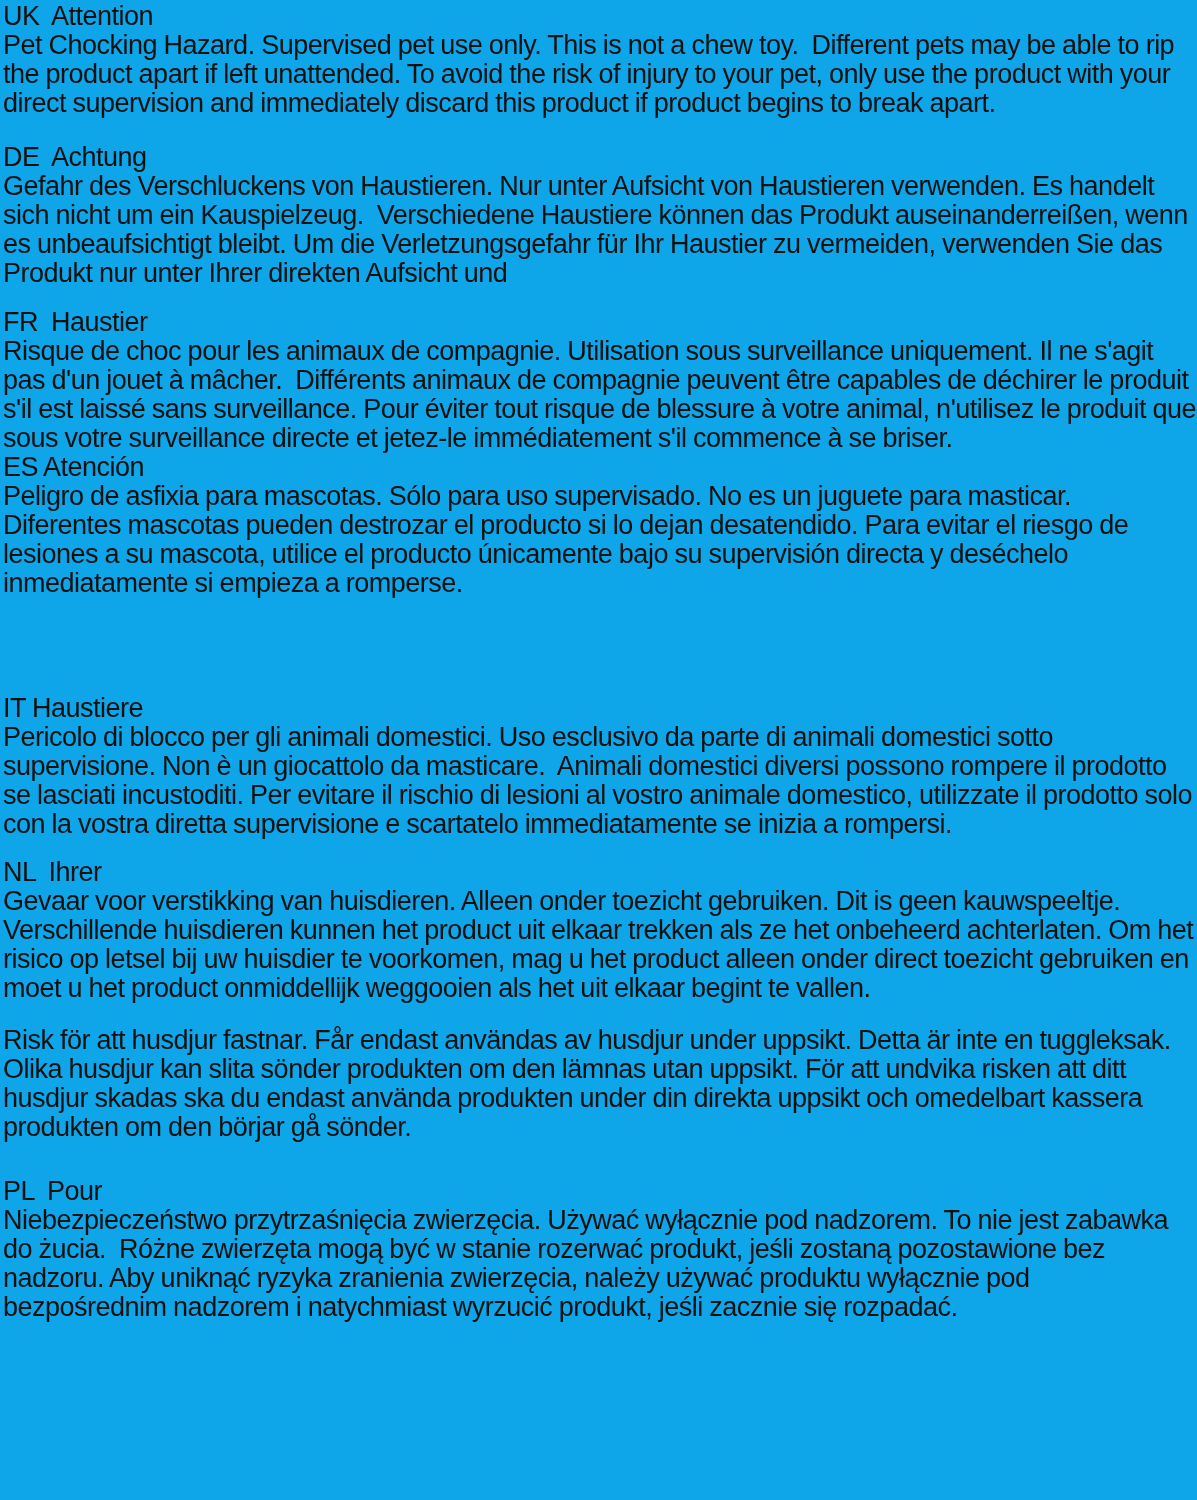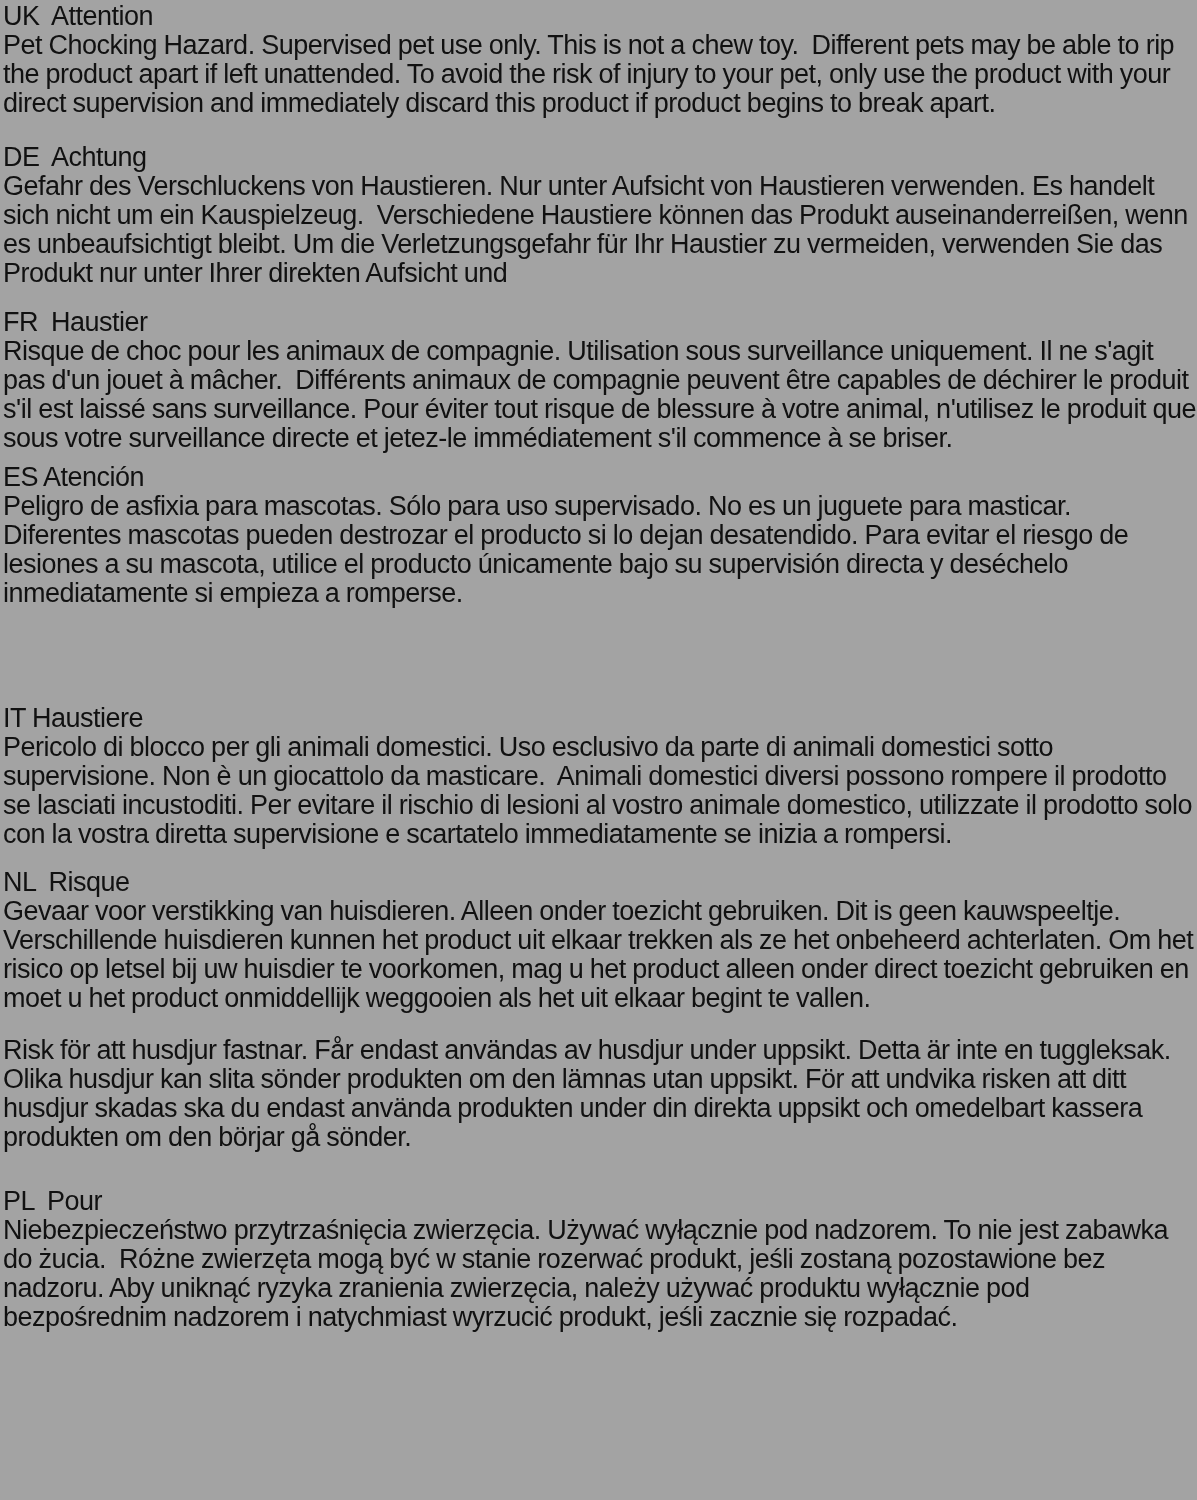--- a/index.html
+++ b/index.html
@@ -5,39 +5,39 @@
   html, body {
     margin: 0;
     padding: 0;
     background: #ffffff;
   }
   .doc {
     width: 1197px;
     min-height: 1500px;
     box-sizing: border-box;
     padding: 2px 0 0 3px;
-    background: #a3a3a3;
+    background: #0ea5e9;
     color: #111111;
     font-family: "Liberation Sans", sans-serif;
     font-size: 27px;
     line-height: 29px;
     letter-spacing: -0.5px;
     font-weight: 400;
   }
   .sec p {
     margin: 0;
     white-space: pre-wrap;       
     word-spacing: -0.5px;
   }
   .sec .heading { font-weight: 400; }
   
   .sec-uk { margin-top: 0; }
   .sec-de { margin-top: 25px; }
   .sec-fr { margin-top: 20px; }
-  .sec-es { margin-top: 10px; }
+  .sec-es { }
   .sec-it { margin-top: 96px; }
   .sec-nl { margin-top: 19px; }
   .sec-se { margin-top: 23px; }
   .sec-pl { margin-top: 35px; }
 </style>
 </head>
 <body>
 
 <div class="doc">
 
@@ -60,21 +60,21 @@
     <p class="heading">ES Atención</p>
     <p class="body">Peligro de asfixia para mascotas. Sólo para uso supervisado. No es un juguete para masticar.  Diferentes mascotas pueden destrozar el producto si lo dejan desatendido. Para evitar el riesgo de lesiones a su mascota, utilice el producto únicamente bajo su supervisión directa y deséchelo inmediatamente si empieza a romperse.</p>
   </div>
 
   <div class="sec sec-it">
     <p class="heading">IT Haustiere</p>
     <p class="body">Pericolo di blocco per gli animali domestici. Uso esclusivo da parte di animali domestici sotto supervisione. Non è un giocattolo da masticare.  Animali domestici diversi possono rompere il prodotto se lasciati incustoditi. Per evitare il rischio di lesioni al vostro animale domestico, utilizzate il prodotto solo con la vostra diretta supervisione e scartatelo immediatamente se inizia a rompersi.</p>
   </div>
 
   <div class="sec sec-nl">
-    <p class="heading">NL  Risque</p>
+    <p class="heading">NL  Ihrer</p>
     <p class="body">Gevaar voor verstikking van huisdieren. Alleen onder toezicht gebruiken. Dit is geen kauwspeeltje.  Verschillende huisdieren kunnen het product uit elkaar trekken als ze het onbeheerd achterlaten. Om het risico op letsel bij uw huisdier te voorkomen, mag u het product alleen onder direct toezicht gebruiken en moet u het product onmiddellijk weggooien als het uit elkaar begint te vallen.</p>
   </div>
 
   <div class="sec sec-se">
     <p class="body">Risk för att husdjur fastnar. Får endast användas av husdjur under uppsikt. Detta är inte en tuggleksak.  Olika husdjur kan slita sönder produkten om den lämnas utan uppsikt. För att undvika risken att ditt husdjur skadas ska du endast använda produkten under din direkta uppsikt och omedelbart kassera produkten om den börjar gå sönder.</p>
   </div>
 
   <div class="sec sec-pl">
     <p class="heading">PL  Pour</p>
     <p class="body">Niebezpieczeństwo przytrzaśnięcia zwierzęcia. Używać wyłącznie pod nadzorem. To nie jest zabawka do żucia.  Różne zwierzęta mogą być w stanie rozerwać produkt, jeśli zostaną pozostawione bez nadzoru. Aby uniknąć ryzyka zranienia zwierzęcia, należy używać produktu wyłącznie pod bezpośrednim nadzorem i natychmiast wyrzucić produkt, jeśli zacznie się rozpadać.</p>

